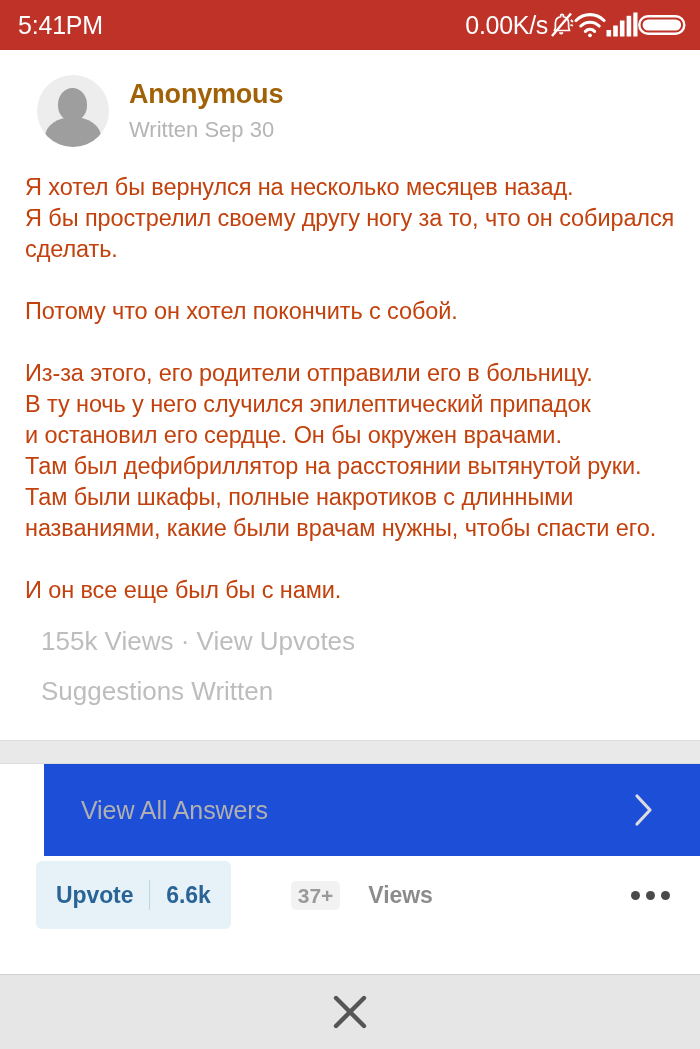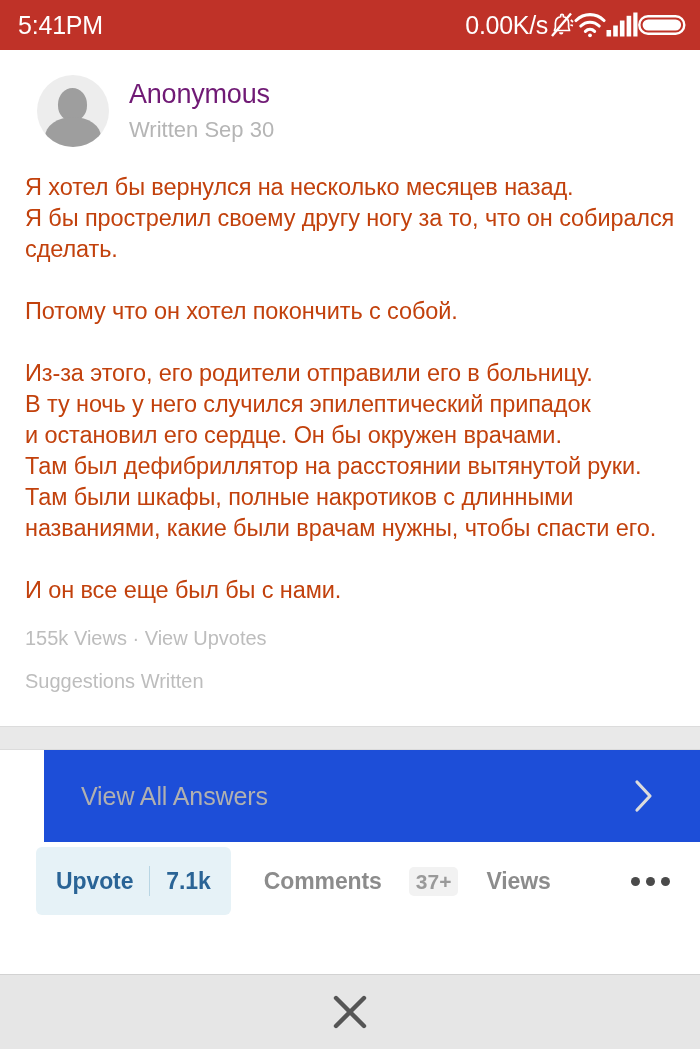--- a/index.html
+++ b/index.html
@@ -84,22 +84,22 @@
     top: 42px;
   }
   .author-text {
     margin-left: 20px;
     display: flex;
     flex-direction: column;
     justify-content: center;
   }
   .author-name {
     font-size: 27px;
-    font-weight: normal;
-    color: #701a75;
+    font-weight: bold;
+    color: #a16207;
     line-height: 1.15;
     letter-spacing: -0.2px;
   }
   .author-sub {
     font-size: 22px;
     color: #b5b5b5;
     margin-top: 7px;
     line-height: 1.15;
   }
 
@@ -117,24 +117,24 @@
   }
   .para + .para {
     margin-top: 31px;
   }
 
   .meta {
     padding: 0 25px;
     margin-top: 20px;
   }
   .meta-line {
-    font-size: 20px;
+    font-size: 26px;
     color: #bdbdbd;
     line-height: 1.2;
-    margin: 0;
+    margin: 16px;
   }
   .meta-line + .meta-line {
     margin-top: 19px;
   }
 
   
   .section-gap {
     height: 22px;
     background: #e9e9e9;
     border-top: 1px solid #dcdcdc;
@@ -327,25 +327,24 @@
   <div class="view-all-label">View All Answers</div>
   <svg width="22" height="36" viewBox="0 0 22 36">
     <polyline points="4,4 17,18 4,32" fill="none" stroke="#dcdcdc" stroke-width="3.2" stroke-linecap="round" stroke-linejoin="round"></polyline>
   </svg>
 </div>
 
 <div class="action-bar">
   <div class="upvote-pill">
     <span class="upvote-label">Upvote</span>
     <span class="upvote-divider"></span>
-    <span class="upvote-count">7.1k</span>
+    <span class="upvote-count">6.6k</span>
   </div>
 
   <div class="comments-group">
-    <span class="comments-label">Comments</span>
     <span class="comments-badge">37+</span>
   </div>
 
   <div class="share-label">Views</div>
 
   <div class="more-dots">
     <span></span>
     <span></span>
     <span></span>
   </div>

